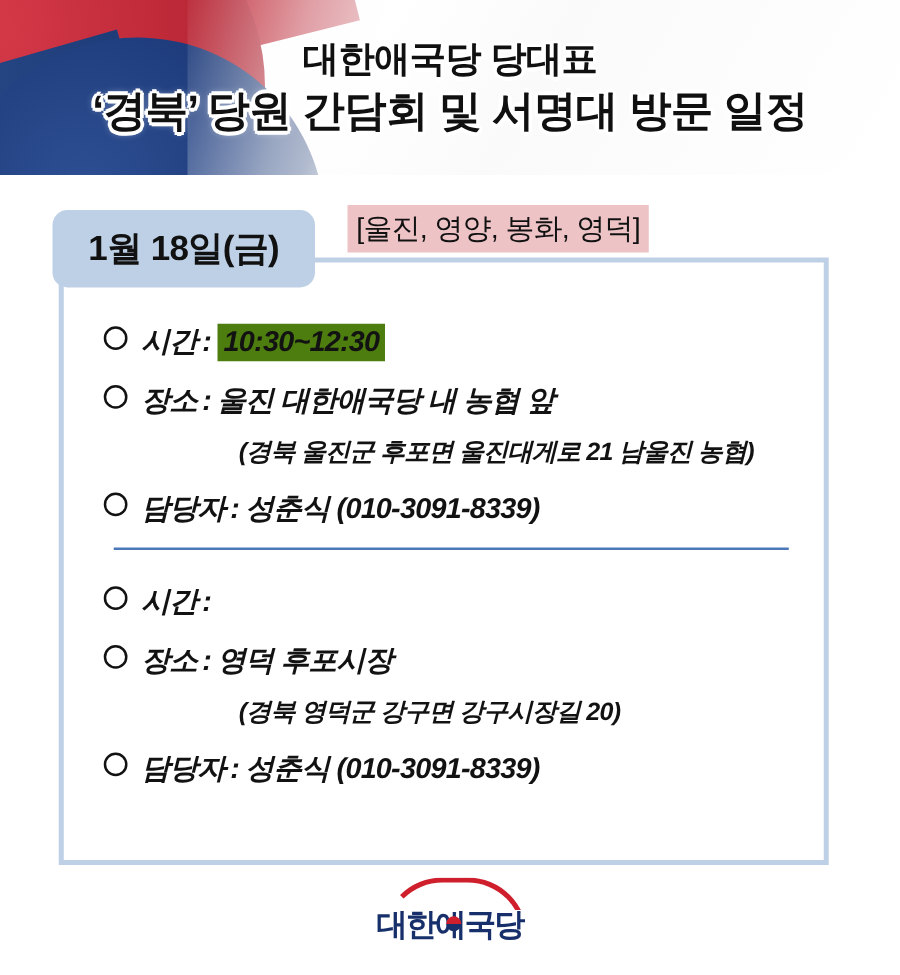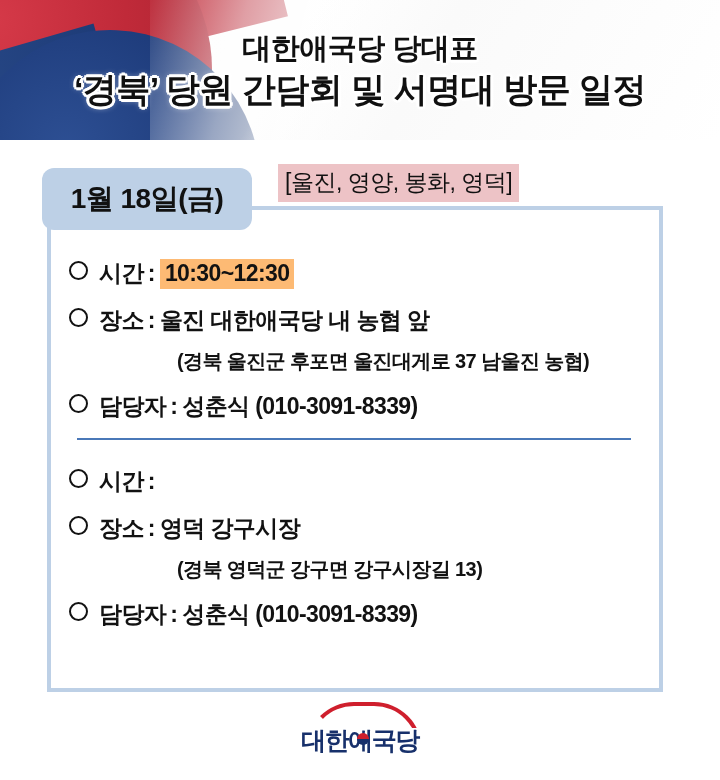--- a/index.html
+++ b/index.html
@@ -179,21 +179,22 @@
     top: 206px;
     width: 616px;
     height: 486px;
     border: 4px solid #bdd0e6;
     border-top-color: #bdd0e6;
     background: #ffffff;
     box-sizing: border-box;
     z-index: 5;
   }
   .card-inner {
-    padding: 48px 0 0 18px;
+    padding: 48px 0 0 32px;
+    font-style: italic;
   }
 
   .line {
     display: flex;
     align-items: baseline;
     color: #121212;
     font-size: 23px;
     font-weight: 900;
     letter-spacing: -0.6px;
     margin-bottom: 16px;
@@ -206,21 +207,21 @@
     border: 2.5px solid #121212;
     border-radius: 50%;
     margin-right: 11px;
     flex: 0 0 auto;
     position: relative;
     top: -1px;
   }
   .label-txt { margin-right: 2px; }
   .colon { margin: 0 5px 0 2px; }
   .hl {
-    background: #fdba74;
+    background: #4d7c0f;
     padding: 1px 5px 2px 5px;
     text-align: center;
   }
   .sub-line {
     color: #121212;
     font-size: 20px;
     font-weight: 900;
     letter-spacing: -0.6px;
     margin: -4px 0 16px 108px;
     white-space: nowrap;
@@ -324,45 +325,45 @@
         <span class="hl">10:30~12:30</span>
       </div>
 
       <div class="line">
         <span class="bullet"></span>
         <span class="label-txt">장소</span>
         <span class="colon">:</span>
         <span>울진 대한애국당 내 농협 앞</span>
       </div>
 
-      <div class="sub-line">(경북 울진군 후포면 울진대게로 37 남울진 농협)</div>
+      <div class="sub-line">(경북 울진군 후포면 울진대게로 21 남울진 농협)</div>
 
       <div class="line gap-after-contact">
         <span class="bullet"></span>
         <span class="label-txt">담당자</span>
         <span class="colon">:</span>
         <span>성춘식 (010-3091-8339)</span>
       </div>
 
       <div class="divider"></div>
 
       <div class="line">
         <span class="bullet"></span>
         <span class="label-txt">시간</span>
         <span class="colon">:</span>
       </div>
 
       <div class="line">
         <span class="bullet"></span>
         <span class="label-txt">장소</span>
         <span class="colon">:</span>
-        <span>영덕 강구시장</span>
-      </div>
-
-      <div class="sub-line">(경북 영덕군 강구면 강구시장길 13)</div>
+        <span>영덕 후포시장</span>
+      </div>
+
+      <div class="sub-line">(경북 영덕군 강구면 강구시장길 20)</div>
 
       <div class="line">
         <span class="bullet"></span>
         <span class="label-txt">담당자</span>
         <span class="colon">:</span>
         <span>성춘식 (010-3091-8339)</span>
       </div>
 
     </div>
   </div>

